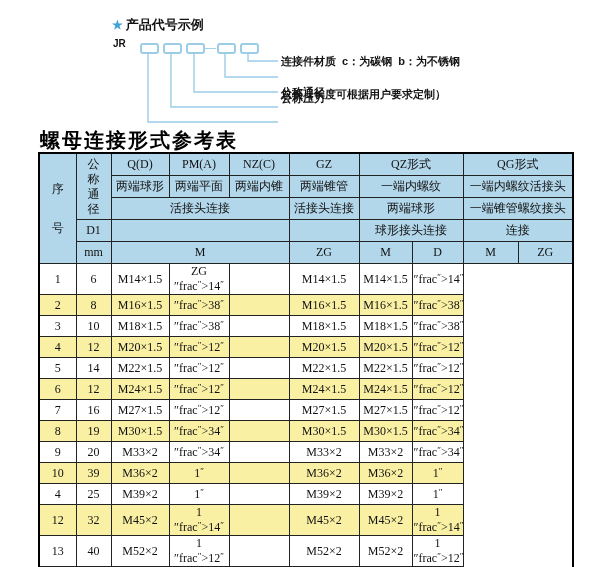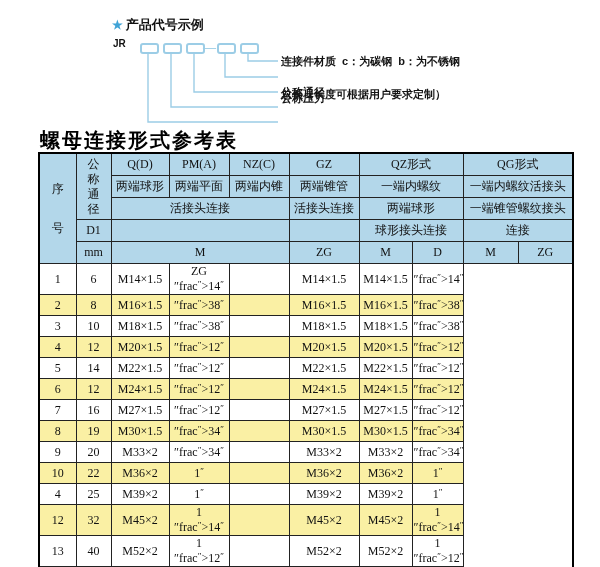--- a/index.html
+++ b/index.html
@@ -213,21 +213,21 @@
           <td>20</td>
           <td>M33×2</td>
           <td><span class="&lt;span">″</span>frac<span class="in">″</span>&gt;<span>3</span><span>4</span><span class="in">″</span></td>
           <td></td>
           <td>M33×2</td>
           <td>M33×2</td>
           <td><span class="&lt;span">″</span>frac<span class="in">″</span>&gt;<span>3</span><span>4</span><span class="in">″</span></td>
         </tr>
         <tr class="alt">
           <td>10</td>
-          <td>22</td>
+          <td>39</td>
           <td>M36×2</td>
           <td>1<span class="in">″</span></td>
           <td></td>
           <td>M36×2</td>
           <td>M36×2</td>
           <td>1<span class="in">″</span></td>
         </tr>
         <tr>
           <td>4</td>
           <td>25</td>

